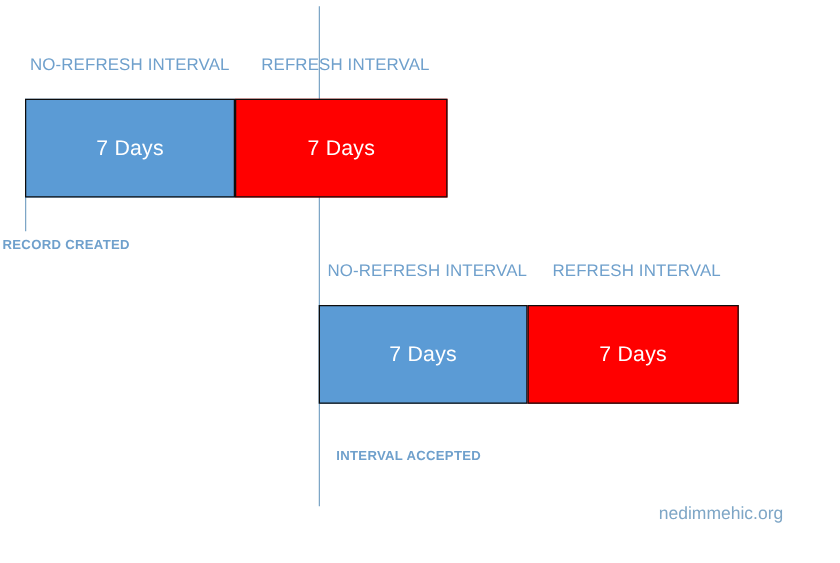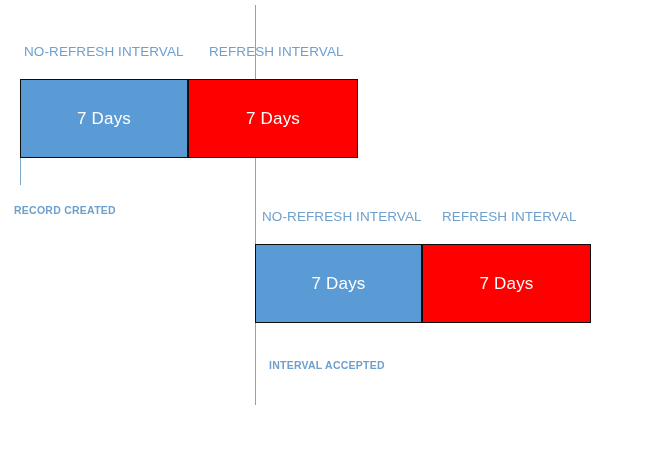--- a/index.html
+++ b/index.html
@@ -87,21 +87,21 @@
     font-size: 14px;
     white-space: nowrap;
     line-height: 1;
   }
 
   
   #row1-blue { left: 20px;  top: 79px; width: 168px; height: 79px; }
   #row1-red  { left: 188px; top: 79px; width: 170px; height: 79px; }
   #row1-cap-norefresh { left: 24px;  top: 45px; }
   #row1-cap-refresh   { left: 209px; top: 45px; }
-  #row1-cap-record    { left: 2px;   top: 205px; margin-left: 12px; }
+  #row1-cap-record    { left: 2px;   top: 191px; }
 
   
   #row2-blue { left: 255px; top: 244px; width: 167px; height: 79px; }
   #row2-red  { left: 422px; top: 244px; width: 169px; height: 79px; }
   #row2-cap-norefresh { left: 262px; top: 210px; }
   #row2-cap-refresh   { left: 442px; top: 210px; }
   #row2-cap-accepted  { left: 269px; top: 360px; }
 
   #watermark-link { left: 527px; top: 403px; }
 </style>
@@ -134,14 +134,15 @@
   <div class="bar bar-blue" id="row2-blue">
     <span class="bar-label">7 Days</span>
   </div>
 
   <div class="bar bar-red" id="row2-red">
     <span class="bar-label">7 Days</span>
   </div>
 
   <div class="caption caption-small" id="row2-cap-accepted">INTERVAL ACCEPTED</div>
 
+  <div class="watermark" id="watermark-link">nedimmehic.org</div>
 
 </div>
 
 </body></html>

